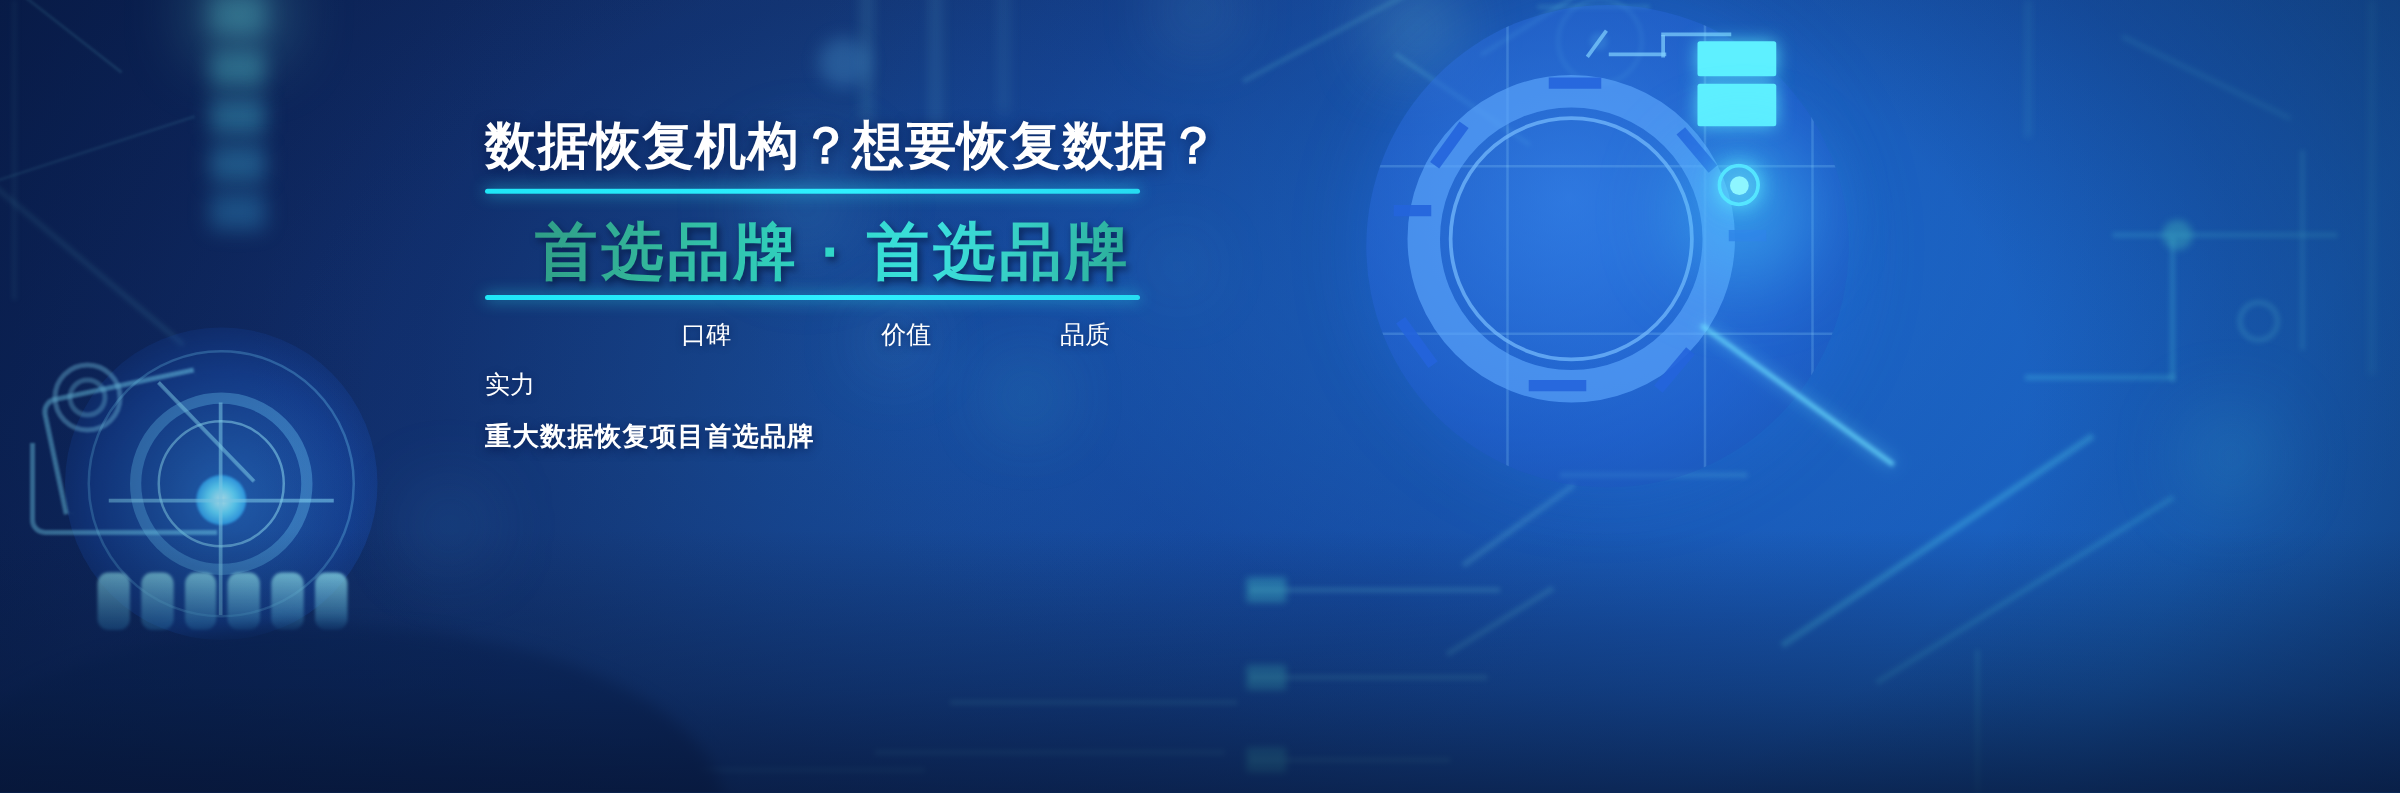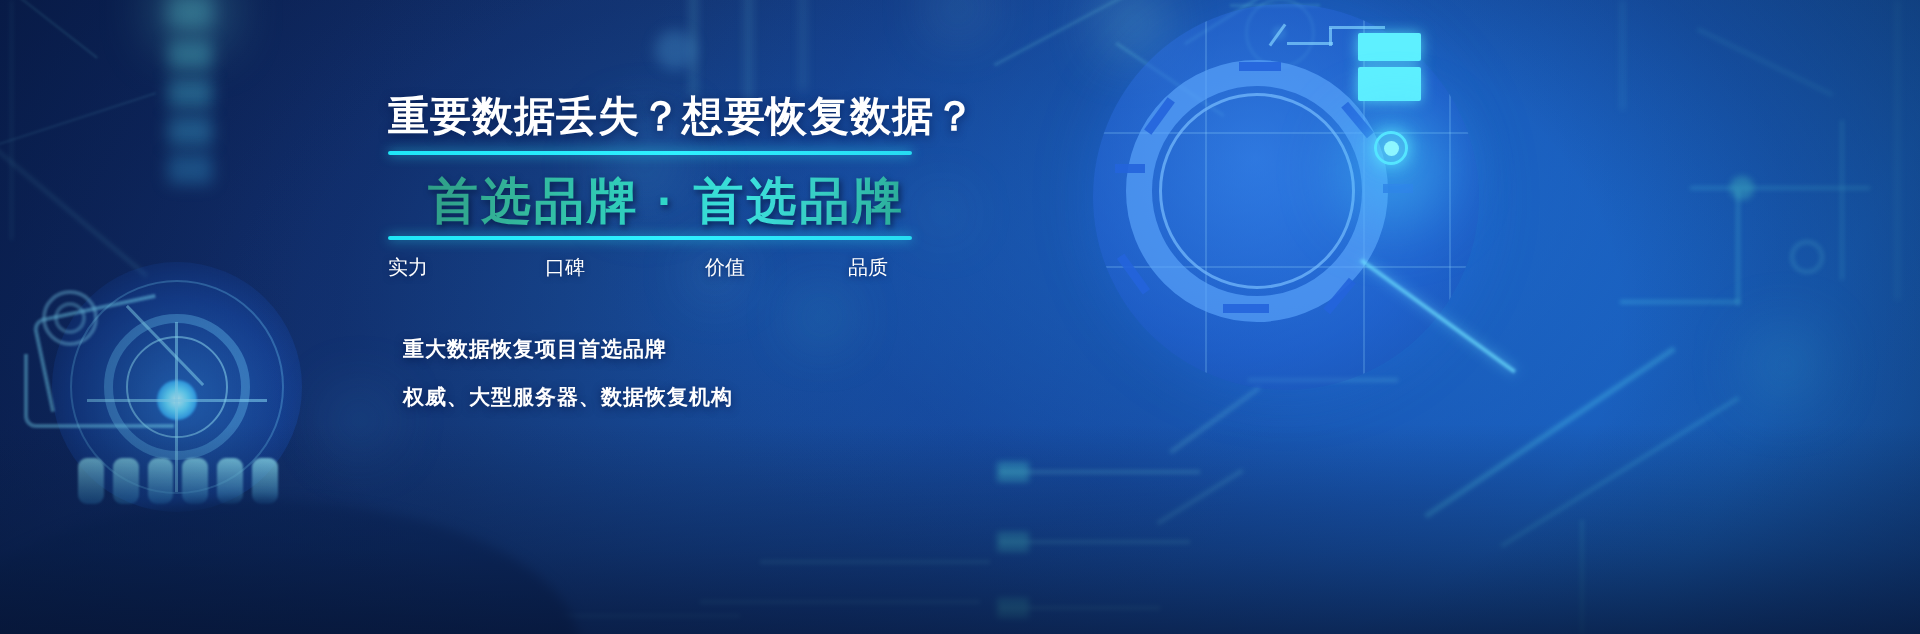--- a/index.html
+++ b/index.html
@@ -130,26 +130,26 @@
   }
 
   #keywords{
     position:absolute;left:0;top:254px;width:540px;height:30px;
   }
   #keywords .kw{
     position:absolute;top:0;
     font-size:20px;font-weight:normal;color:#ffffff;white-space:nowrap;
     text-shadow:0 1px 6px rgba(0,20,70,0.6);
   }
-  #keywords .kw:nth-child(1){left:0px;}
+  #keywords .kw:nth-child(1){left:0px;margin-top:40px;}
   #keywords .kw:nth-child(2){left:157px;}
   #keywords .kw:nth-child(3){left:317px;}
   #keywords .kw:nth-child(4){left:460px;}
 
-  #bullets{position:absolute;left:15px;top:335px;}
+  #bullets{position:absolute;left:0;top:335px;}
   #bullets .bl{
     font-size:21px;font-weight:bold;color:#ffffff;letter-spacing:1px;white-space:nowrap;
     margin-bottom:20px;
     text-shadow:0 2px 8px rgba(0,20,70,0.7);
   }
   #bullets .bl:last-child{margin-bottom:0;}
 </style>
 </head>
 <body>
 
@@ -280,34 +280,33 @@
   <div class="sq" style="left:1358px;top:67px;width:63px;height:34px;"></div>
   <div class="glow" style="left:1340px;top:115px;width:110px;height:110px;background:rgba(70,200,255,0.45);"></div>
   <div class="dot-ring" style="left:1374px;top:131px;"></div>
   <div class="dot-core" style="left:1384px;top:141px;"></div>
 
   <div class="vignette"></div>
   <div class="bottom-shade"></div>
 
   <div id="content">
 
-    <div id="headline">重要数据丢失？想要恢复数据？</div>
+    <div id="headline">数据恢复机构？想要恢复数据？</div>
 
     <div id="divider-top" class="divider"></div>
 
     <div id="brand">首选品牌 · 首选品牌</div>
 
     <div id="divider-bottom" class="divider"></div>
 
     <div id="keywords">
       <span class="kw">实力</span>
       <span class="kw">口碑</span>
       <span class="kw">价值</span>
       <span class="kw">品质</span>
     </div>
 
     <div id="bullets">
       <div class="bl">重大数据恢复项目首选品牌</div>
-      <div class="bl">权威、大型服务器、数据恢复机构</div>
     </div>
 
   </div>
 </div>
 
 </body></html>

